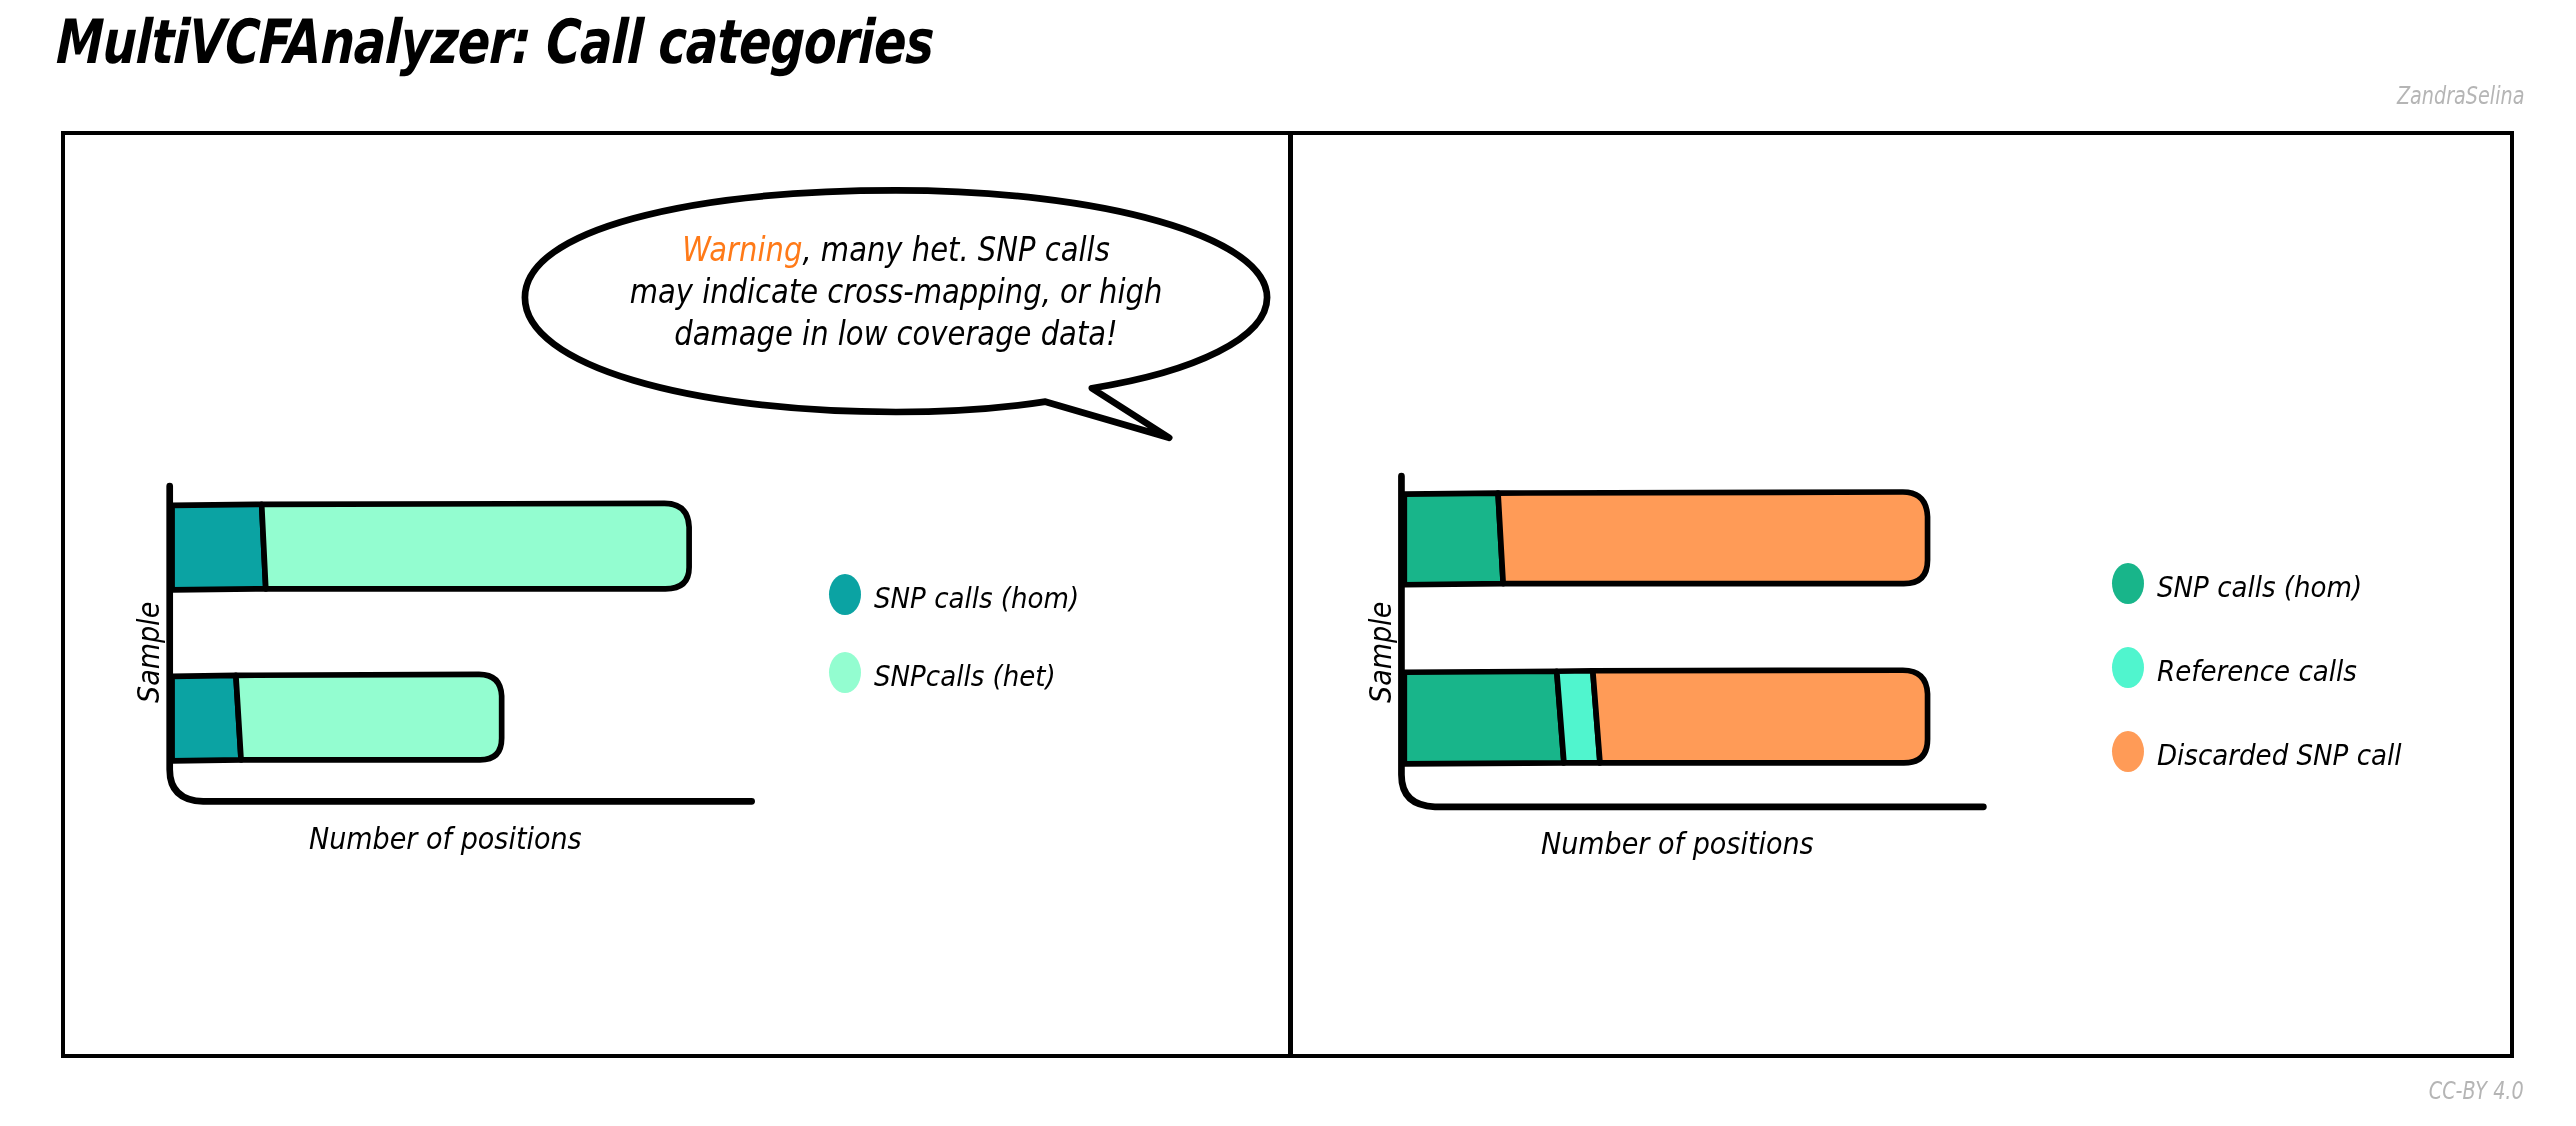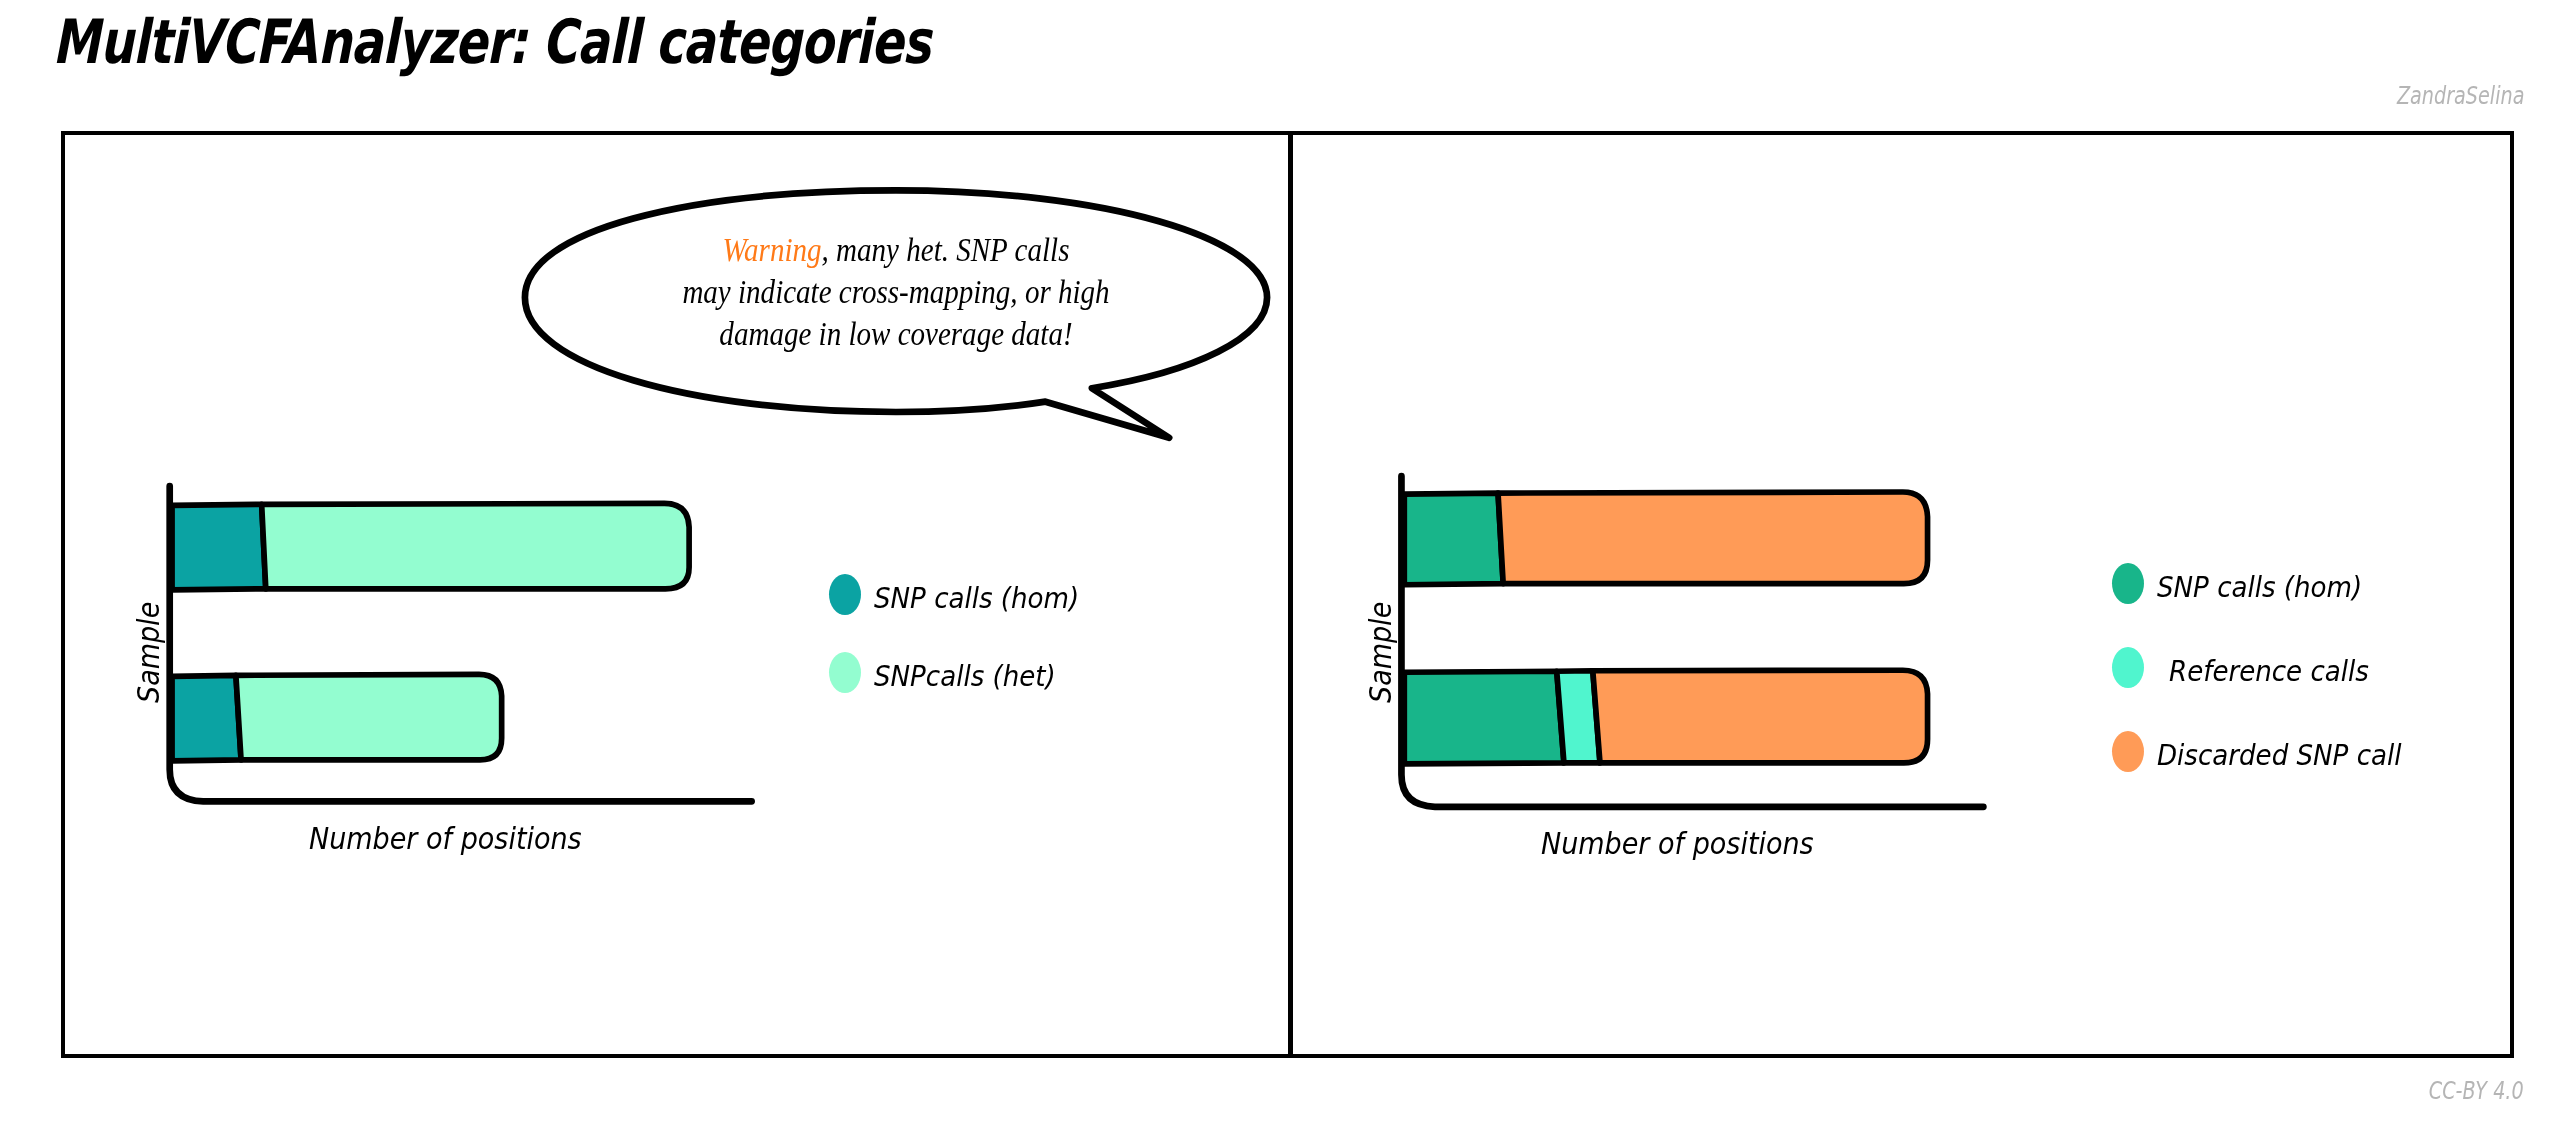--- a/index.html
+++ b/index.html
@@ -84,21 +84,21 @@
 
 <div id="page-title">MultiVCFAnalyzer: Call categories</div>
 <div id="attribution">ZandraSelina</div>
 <div id="license">CC-BY 4.0</div>
 
 <div id="frame"></div>
 <div id="frame-divider"></div>
 
 <div class="panel" id="panel-left">
 
-  <div class="bubble" style="left:433px; top:52px; width:804px; height:258px;font-family:Liberation Serif, serif;">
+  <div class="bubble" style="left:433px; top:52px; width:804px; height:258px;">
     <svg width="804" height="258" viewBox="0 0 1560 500">
       <path d="M 780 14
                C 1180 14 1500 104 1500 222
                C 1500 300 1360 366 1160 398
                L 1310 494 L 1070 424
                C 980 438 880 444 780 444
                C 380 444 60 354 60 222
                C 60 90 380 14 780 14 Z" fill="#ffffff" stroke="#000000" stroke-width="13" stroke-linejoin="round" stroke-linecap="round"></path>
     </svg>
     <div class="bubble-text" style="top:46px;">
@@ -166,21 +166,21 @@
 
     <div class="ylabel" style="left:-23px; top:232px;">Sample</div>
     <div class="xlabel" style="left:155px; top:355px;">Number of positions</div>
   </div>
 
   <div class="legend" style="left:819px; top:417px;">
     <div class="legend-item">
       <span class="legend-swatch" style="background:#18B58A;"></span>
       <span class="legend-label">SNP calls (hom)</span>
     </div>
-    <div class="legend-item" style="margin-top:28px;gap:12px;">
+    <div class="legend-item" style="margin-top:28px;">
       <span class="legend-swatch" style="background:#50F5CE;"></span>
       <span class="legend-label">Reference calls</span>
     </div>
     <div class="legend-item" style="margin-top:28px;">
       <span class="legend-swatch" style="background:#FF9B57;"></span>
       <span class="legend-label">Discarded SNP call</span>
     </div>
   </div>
 </div>
 

